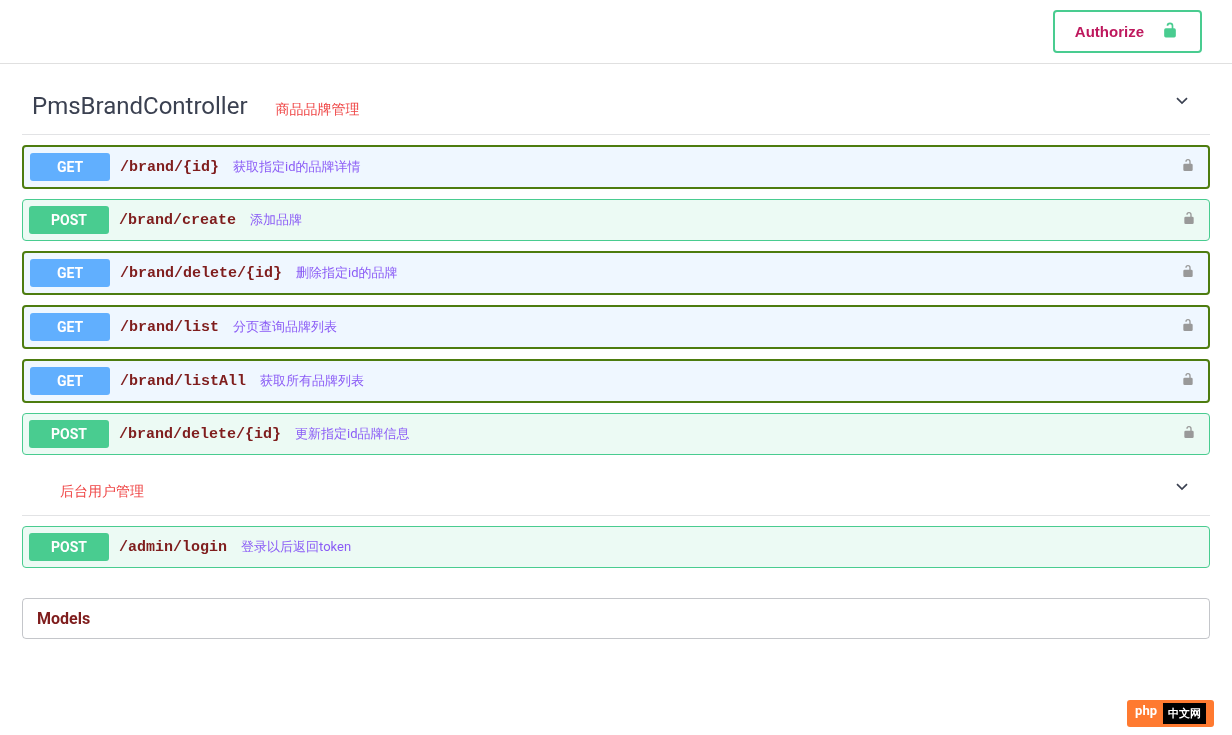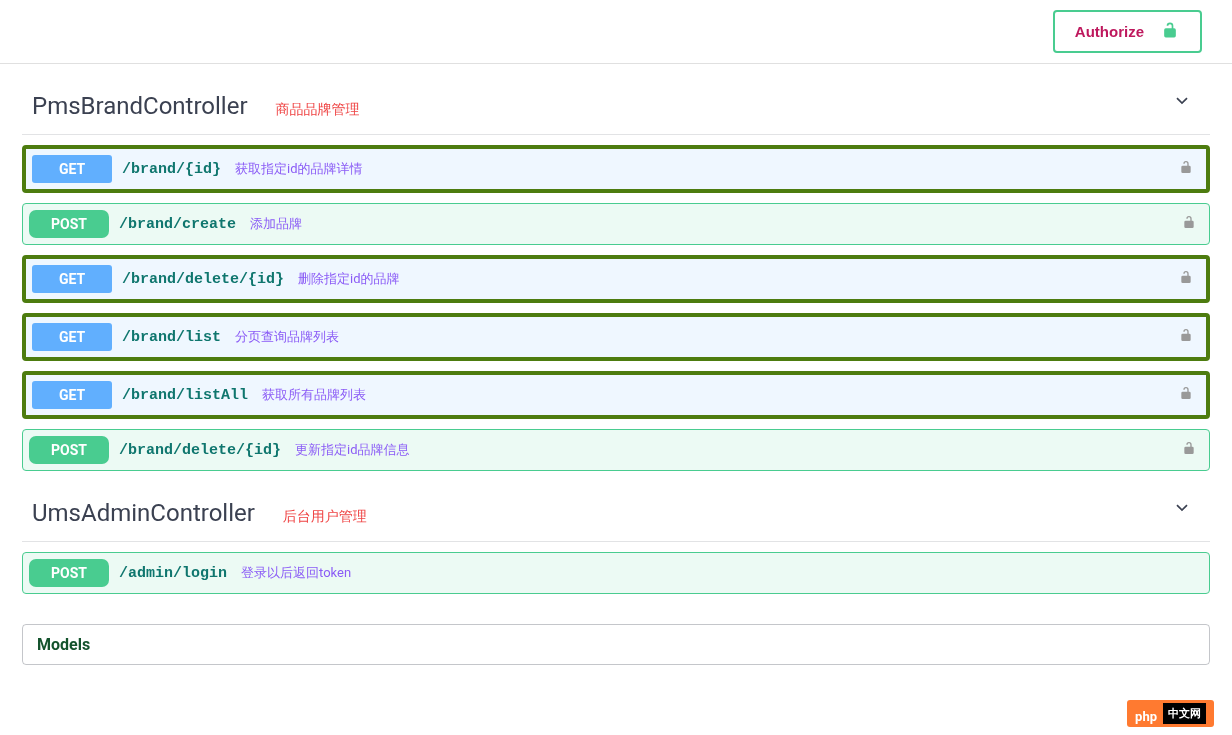--- a/index.html
+++ b/index.html
@@ -74,41 +74,41 @@
       margin-top: 10px;
       border-radius: 4px;
       display: flex;
       align-items: center;
       padding: 6px;
       cursor: pointer;
       position: relative;
     }
     .op-get {
       background: rgba(97,175,254,0.1);
-      border: 4px solid #4d7c0f;
+      border: 2px solid #4d7c0f;
     }
     .op-post {
       background: rgba(73,204,144,0.1);
       border: 1px solid #49cc90;
     }
     .method {
       min-width: 80px;
       text-align: center;
       padding: 6px 0;
       border-radius: 3px;
       font-weight: 700;
       color: #fff;
       font-size: 14px;
     }
     .method-get { background: #61affe; }
-    .method-post { background: #49cc90; border-radius: 7px; }
+    .method-post { background: #49cc90; }
     .path {
       font-family: "Courier New", monospace;
       font-weight: 700;
-      color: #0f766e;
+      color: #7f1d1d;
       font-size: 15px;
       margin-left: 10px;
     }
     .summary {
       font-size: 13px;
       color: #8b5cf6;
       margin-left: 14px;
     }
     .lock-icon {
       position: absolute;
@@ -121,35 +121,35 @@
       height: 18px;
       fill: #999;
     }
     .models-section {
       margin-top: 30px;
       border: 1px solid rgba(59,65,81,0.3);
       border-radius: 4px;
       padding: 10px 14px;
       font-weight: 700;
       font-size: 16px;
-      color: #14532d;
+      color: #7f1d1d;
       cursor: pointer;
     }
     .badge {
       position: fixed;
       bottom: 8px;
       right: 18px;
       background: #ff7a30;
       color: #fff;
       font-weight: 700;
       font-size: 13px;
       padding: 3px 8px;
       border-radius: 3px;
       display: flex;
-      align-items: flex-end;
+      align-items: flex-start;
     }
     .badge-tail {
       background: #000;
       color: #fff;
       padding: 3px 5px;
       margin-left: 6px;
       font-size: 11px;
       border-radius: 0;
     }
   </style>
@@ -217,21 +217,20 @@
     </div>
     <div class="op op-post">
       <span class="method method-post">POST</span>
       <span class="path">/brand/delete/{id}</span>
       <span class="summary">更新指定id品牌信息</span>
       <span class="lock-icon"><svg viewBox="0 0 24 24">
           <path d="M17 10h-1V7a4 4 0 0 0-8 0h2a2 2 0 1 1 4 0v3H7a2 2 0 0 0-2 2v7a2 2 0 0 0 2 2h10a2 2 0 0 0 2-2v-7a2 2 0 0 0-2-2z"></path>
         </svg></span>
     </div>
     <div class="controller-header">
-      <span class="controller-name">UmsAdminController</span>
       <span class="controller-desc">后台用户管理</span>
       <span class="chevron"><svg viewBox="0 0 24 24">
           <polyline points="6 9 12 15 18 9"></polyline>
         </svg></span>
     </div>
     <div class="op op-post">
       <span class="method method-post">POST</span>
       <span class="path">/admin/login</span>
       <span class="summary">登录以后返回token</span>
     </div>

